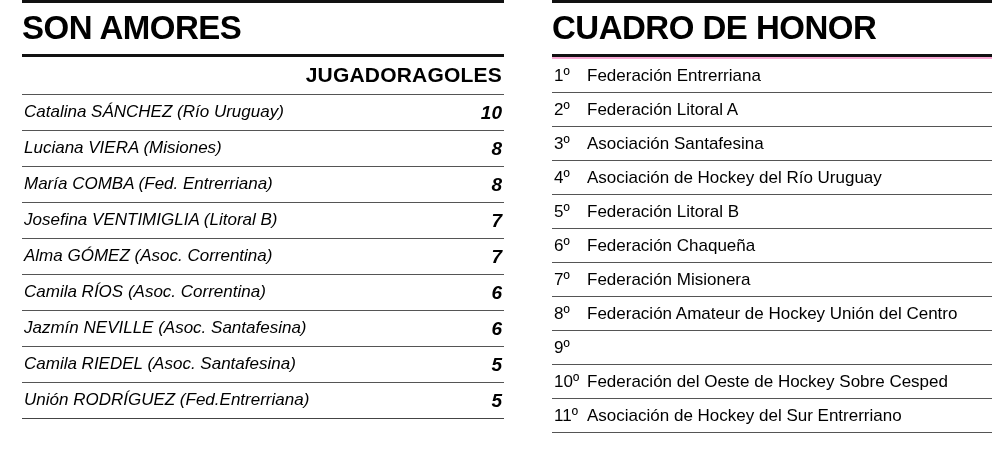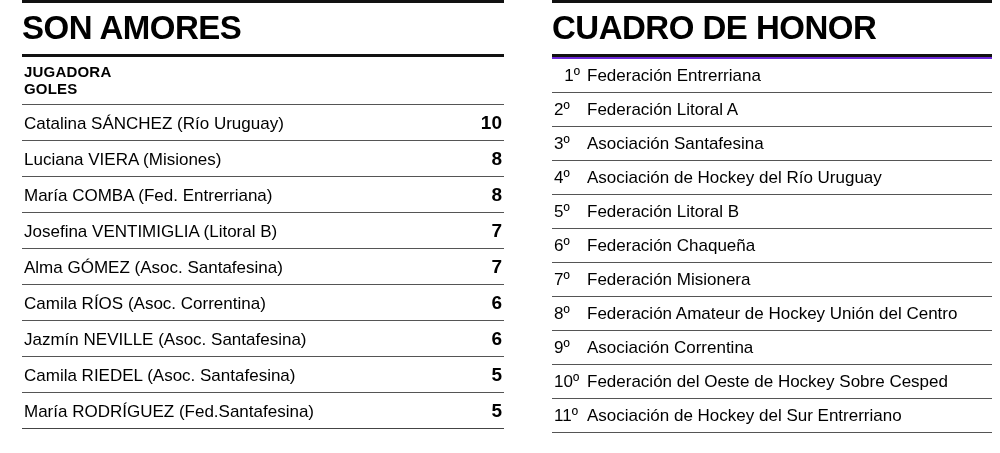--- a/index.html
+++ b/index.html
@@ -49,55 +49,55 @@
   }
   .rule-thin {
     border: 0;
     border-top: 1px solid #444;
     margin: 0;
   }
   
   .head-row {
     display: flex;
     align-items: baseline;
-    justify-content: space-between;
+    justify-content: flex-end;
     padding: 6px 2px 7px 2px;
     font-weight: bold;
-    font-size: 15px;
+    font-size: 21px;
     letter-spacing: 0.2px;
-    flex-direction: column;
   }
   .head-row .h-left { text-transform: uppercase; }
   .head-row .h-right { text-transform: uppercase; }
   .player-row {
     display: flex;
-    align-items: flex-end;
+    align-items: flex-start;
     justify-content: space-between;
     padding: 7px 2px 6px 2px;
     border-top: 1px solid #555;
     font-size: 17px;
+    font-style: italic;
   }
   .player-row:first-of-type { border-top: 2px solid #111; }
   .player-name { white-space: nowrap; }
   .player-goals {
     font-weight: bold;
     font-size: 19px;
     min-width: 26px;
     text-align: right;
   }
   
   .honor-row {
     display: flex;
     align-items: baseline;
     padding: 7px 2px 6px 2px;
     border-top: 1px solid #555;
     font-size: 17px;
     white-space: nowrap;
   }
-  .honor-row.first { border-top: 2px solid #6d28d9; text-align: right; }
+  .honor-row.first { border-top: 2px solid #f9a8d4; }
   .honor-row.last { border-bottom: 1px solid #555; }
   .honor-pos {
     min-width: 26px;
     margin-right: 7px;
   }
   .honor-row.bold, .honor-row.bold .honor-pos {
     font-weight: normal;
   }
 </style>
 </head>
@@ -124,37 +124,37 @@
     </div>
     <div class="player-row">
       <span class="player-name">María COMBA (Fed. Entrerriana)</span>
       <span class="player-goals">8</span>
     </div>
     <div class="player-row">
       <span class="player-name">Josefina VENTIMIGLIA (Litoral B)</span>
       <span class="player-goals">7</span>
     </div>
     <div class="player-row">
-      <span class="player-name">Alma GÓMEZ (Asoc. Santafesina)</span>
+      <span class="player-name">Alma GÓMEZ (Asoc. Correntina)</span>
       <span class="player-goals">7</span>
     </div>
     <div class="player-row">
       <span class="player-name">Camila RÍOS (Asoc. Correntina)</span>
       <span class="player-goals">6</span>
     </div>
     <div class="player-row">
       <span class="player-name">Jazmín NEVILLE (Asoc. Santafesina)</span>
       <span class="player-goals">6</span>
     </div>
     <div class="player-row">
       <span class="player-name">Camila RIEDEL (Asoc. Santafesina)</span>
       <span class="player-goals">5</span>
     </div>
     <div class="player-row">
-      <span class="player-name">María RODRÍGUEZ (Fed.Santafesina)</span>
+      <span class="player-name">Unión RODRÍGUEZ (Fed.Entrerriana)</span>
       <span class="player-goals">5</span>
     </div>
     <hr class="rule-thin">
   </div>
 
   <div class="col col-right">
     <hr class="rule-thick">
     <h1 class="section-title">CUADRO DE HONOR</h1>
     <hr class="rule-thick">
 
@@ -185,21 +185,20 @@
     <div class="honor-row bold">
       <span class="honor-pos">7º</span>
       <span class="honor-name">Federación Misionera</span>
     </div>
     <div class="honor-row">
       <span class="honor-pos">8º</span>
       <span class="honor-name">Federación Amateur de Hockey Unión del Centro</span>
     </div>
     <div class="honor-row">
       <span class="honor-pos">9º</span>
-      <span class="honor-name">Asociación Correntina</span>
     </div>
     <div class="honor-row">
       <span class="honor-pos">10º</span>
       <span class="honor-name">Federación del Oeste de Hockey Sobre Cesped</span>
     </div>
     <div class="honor-row last">
       <span class="honor-pos">11º</span>
       <span class="honor-name">Asociación de Hockey del Sur Entrerriano</span>
     </div>
   </div>

